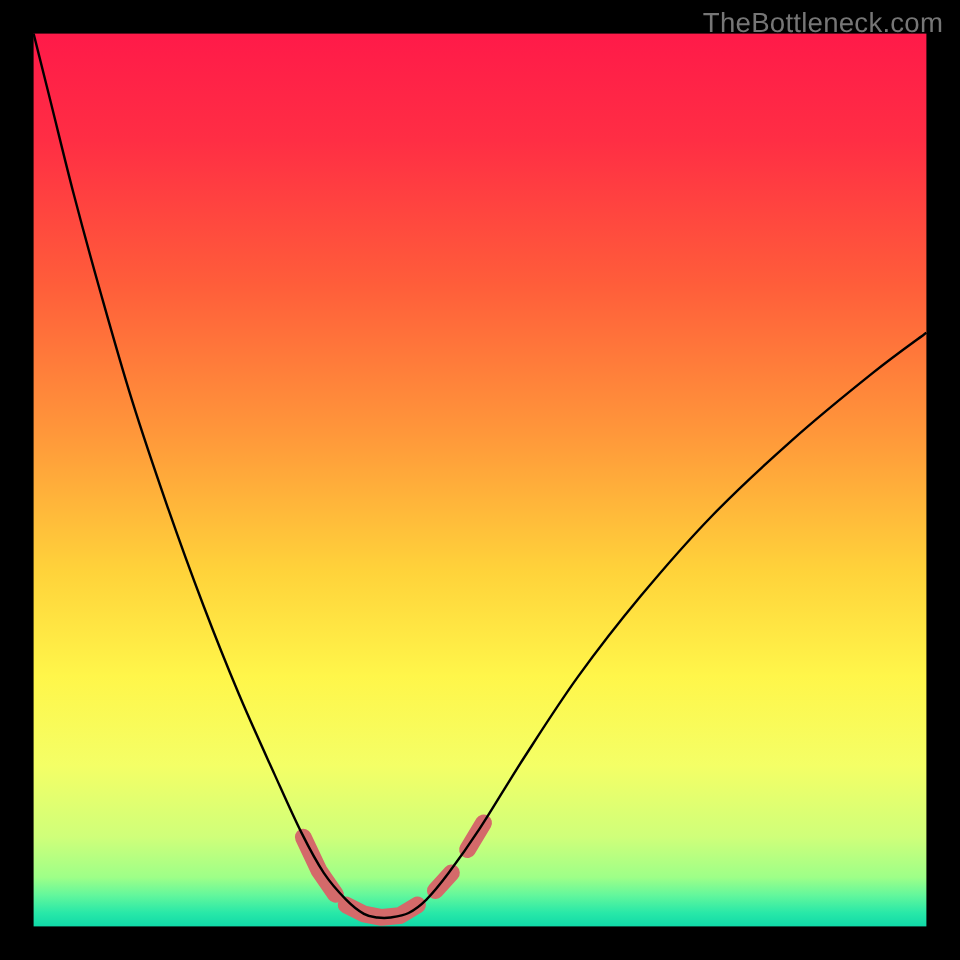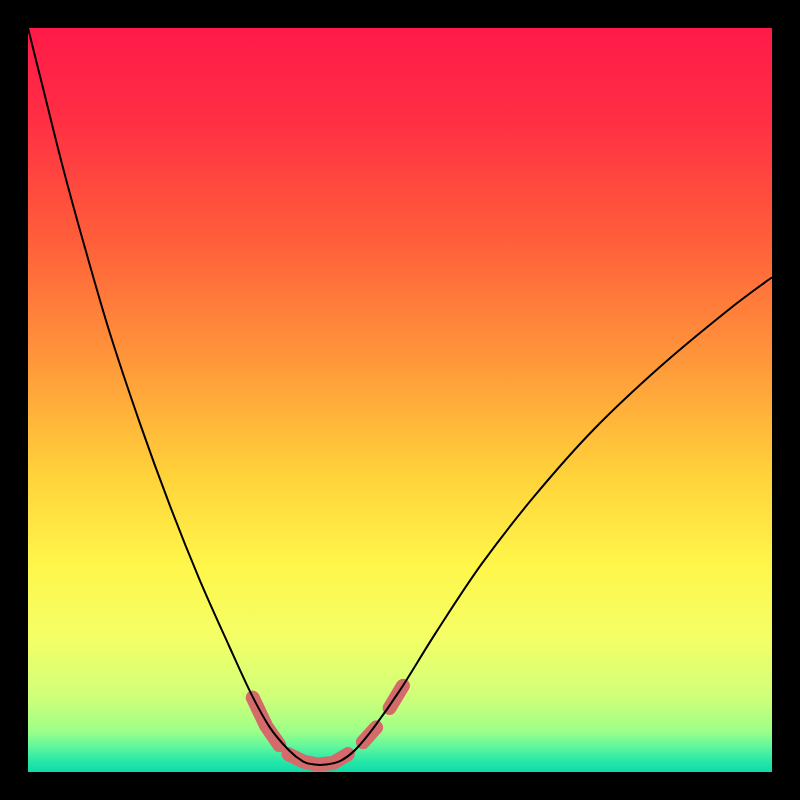--- a/index.html
+++ b/index.html
@@ -30,20 +30,21 @@
   svg.plot {
     position: absolute;
     top: 0;
     left: 0;
   }
 </style>
 </head>
 <body>
 
 <div class="stage">
+  <div class="watermark">TheBottleneck.com</div>
 
   <svg class="plot" width="800" height="800" viewBox="0 0 800 800">
     <defs>
       <linearGradient id="bg-grad" x1="0" y1="0" x2="0" y2="1">
           <stop offset="0.00%" stop-color="#ff1a49"></stop>
           <stop offset="12.00%" stop-color="#ff2e44"></stop>
           <stop offset="28.00%" stop-color="#ff5d3a"></stop>
           <stop offset="45.00%" stop-color="#ff983a"></stop>
           <stop offset="60.00%" stop-color="#ffd23a"></stop>
           <stop offset="72.00%" stop-color="#fff64a"></stop>

